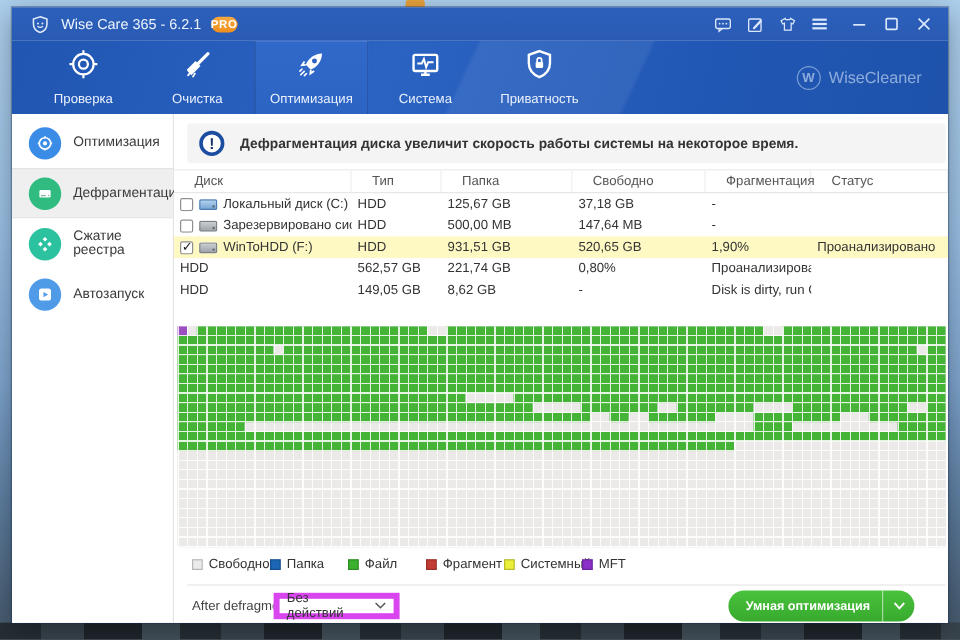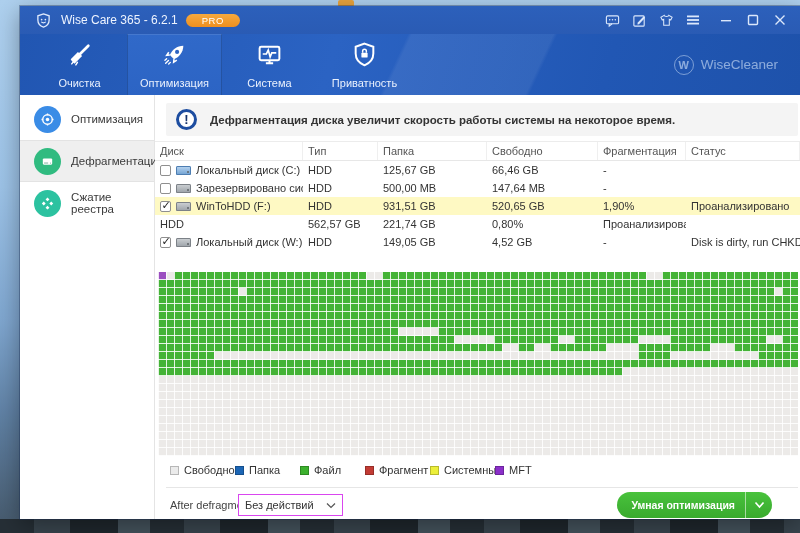--- a/index.html
+++ b/index.html
@@ -3,27 +3,27 @@
 <meta charset="utf-8">
 <style>
   html,body{margin:0;padding:0;background:#333;}
   *{box-sizing:border-box;font-family:"Liberation Sans","DejaVu Sans",sans-serif;}
   .stage{position:relative;width:800px;height:533px;overflow:hidden;
     background:linear-gradient(180deg,#aed0ee 0%,#9cc2e6 35%,#7fa6cf 60%,#5f80a3 78%,#4d masked 90%,#45586a 100%);
     background:linear-gradient(180deg,#aed0ee 0%,#9cc2e6 35%,#7fa6cf 60%,#5f80a3 78%,#45586a 100%);}
   .wp-accent{position:absolute;left:338px;top:0;width:16px;height:7px;background:#e8a33d;border-radius:2px;}
   .desktop-strip{position:absolute;left:0;top:519px;width:800px;height:14px;
     background:repeating-linear-gradient(90deg,#262f36 0 34px,#39454e 34px 70px,#1f272d 70px 118px,#44525c 118px 150px),#2b343b;}
-  .win{position:absolute;left:20px;top:6px;width:780px;height:513px;background:#fff;
+  .win{position:absolute;left:10px;top:6px;width:780px;height:513px;background:#fff;
     box-shadow:0 0 0 1px rgba(20,40,80,.35),0 6px 22px rgba(0,0,0,.35);display:flex;flex-direction:column;}
   
   .titlebar{height:28px;background:linear-gradient(180deg,#2c60bb,#2a5bb4);display:flex;align-items:center;padding:0 10px 0 13px;flex:0 0 auto;}
   .titlebar .t-title{color:#eef4ff;font-size:12px;margin:0 8px 0 8px;white-space:nowrap;}
-  .badge-pro{background:linear-gradient(180deg,#f6a93e,#ee8f1f);color:#fff;font-size:9.5px;font-weight:normal;
-    padding:1px 16px;border-radius:8px;letter-spacing:.5px;}
+  .badge-pro{background:linear-gradient(180deg,#f6a93e,#ee8f1f);color:#fff;font-size:9.5px;font-weight:bold;
+    padding:1px 0;border-radius:8px;letter-spacing:.5px;}
   .tb-right{margin-left:auto;display:flex;align-items:center;gap:7px;}
   .tb-btn{width:20px;height:20px;display:flex;align-items:center;justify-content:center;color:#dce8fb;}
   .tb-btn svg{display:block;}
   
   .navbar{height:61px;flex:0 0 auto;flex:0 0 auto;position:relative;display:flex;align-items:stretch;
     background:linear-gradient(105deg,#2156b2 0%,#2b63c3 40%,#2157b4 75%,#1e52ab 100%);}
   .navbar:before{content:"";position:absolute;inset:0;
     background:linear-gradient(115deg,transparent 48%,rgba(255,255,255,.07) 48.5%,rgba(255,255,255,.07) 66%,transparent 66.5%);pointer-events:none;}
   .tabs{display:flex;margin-left:12px;}
   .tab{width:95px;display:flex;flex-direction:column;align-items:center;justify-content:center;gap:5px;color:#eaf1fd;position:relative;cursor:pointer;}
@@ -44,21 +44,21 @@
   
   .notice{position:absolute;left:11px;right:2px;top:8px;height:33px;background:#f4f4f4;border-radius:2px;
     display:flex;align-items:center;gap:13px;padding-left:10px;}
   .notice-icon{width:21px;height:21px;border-radius:50%;border:3px solid #1d4da0;color:#17336b;
     display:flex;align-items:center;justify-content:center;font-weight:bold;font-size:13px;background:#fff;flex:0 0 auto;}
   .notice-text{font-size:11.5px;font-weight:bold;color:#333;}
   
   .tbl{position:absolute;left:0;right:0;top:46px;}
   .tbl-head,.tbl-row{display:grid;grid-template-columns:148px 75px 109px 111px 88px auto;align-items:center;}
   .tbl-head{height:20px;border-top:1px solid #ececec;border-bottom:1px solid #e7e7e7;color:#555;font-size:11px;}
-  .tbl-head>div{padding-left:5px;height:100%;display:flex;align-items:center;border-right:1px solid #efefef;}
+  .tbl-head>div{padding-left:17px;height:100%;display:flex;align-items:center;border-right:1px solid #efefef;}
   .tbl-row{height:18px;font-size:11px;color:#333;}
   .tbl-row>div{padding-left:5px;white-space:nowrap;overflow:hidden;}
   .tbl-row.selected{background:#fef9c3;}
   .cell-disk{display:flex;align-items:center;gap:5px;}
   .chk{width:11px;height:11px;border:1px solid #8f8f8f;border-radius:2px;background:#fff;position:relative;flex:0 0 auto;}
   .chk.checked:after{content:"✓";position:absolute;left:0.5px;top:-3px;font-size:11px;color:#222;}
   .drive-ico{width:15px;height:9px;border-radius:1.5px;background:linear-gradient(180deg,#cfd3d6,#9aa0a6);box-shadow:inset 0 0 0 1px #7c8187;flex:0 0 auto;position:relative;}
   .drive-ico:after{content:"";position:absolute;right:2px;bottom:2px;width:2px;height:2px;background:#5f6469;border-radius:50%;}
   .drive-ico.sys{background:linear-gradient(180deg,#bcd7f2,#6d9fd0);box-shadow:inset 0 0 0 1px #4d7db1;}
   
@@ -69,21 +69,21 @@
     repeating-linear-gradient(0deg,rgba(255,255,255,.85) 0 1px,transparent 1px 8px),
     repeating-linear-gradient(90deg,rgba(255,255,255,.85) 0 1px,transparent 1px 8px);}
   
   .legend{position:absolute;left:15px;top:369px;display:flex;}
   .legend-item{width:65px;display:flex;align-items:center;gap:5px;}
   .legend-sw{width:9px;height:9px;border:1px solid rgba(0,0,0,.22);flex:0 0 auto;}
   .legend-label{font-size:11px;color:#333;}
   .foot-rule{position:absolute;left:11px;right:2px;top:392px;border-top:1px solid #e6e6e6;}
   
   .after-label{position:absolute;left:15px;top:404px;font-size:11px;color:#444;}
-  .dd{position:absolute;left:83px;top:399px;width:105px;height:22px;border:1px solid #d946ef;background:#fff;
+  .dd{position:absolute;left:83px;top:399px;width:105px;height:22px;border:5px solid #d946ef;background:#fff;
     display:flex;align-items:center;font-size:11px;color:#333;padding-left:6px;cursor:pointer;gap:12px;}
   .dd .dd-arrow{margin-left:auto;margin-right:6px;color:#555;}
   .smart-btn{position:absolute;right:28px;top:397px;height:26px;border-radius:13px;border:none;cursor:pointer;
     background:linear-gradient(180deg,#49c23c,#38aa2e);display:flex;align-items:center;color:#fff;padding:0;}
   .smart-btn .sb-label{font-size:10.5px;font-weight:bold;padding:0 10px 0 14px;white-space:nowrap;}
   .smart-btn .sb-split{width:1px;align-self:stretch;background:rgba(255,255,255,.55);}
   .smart-btn .sb-caret{width:26px;display:flex;align-items:center;justify-content:center;}
 </style>
 </head>
 <body>
@@ -148,20 +148,28 @@
               <path d="M1.5 1.5 L10.5 10.5 M10.5 1.5 L1.5 10.5" stroke="#dce8fb" stroke-width="1.4"></path>
             </svg>
         </span>
       </span>
     </div>
 
     <div class="navbar">
       <div class="tabs" id="nav-tabs">
           <div class="tab">
             <span class="t-icon"><svg width="27" height="27" viewBox="0 0 26 26">
+                <circle cx="13" cy="13" r="8.2" fill="none" stroke="#fff" stroke-width="1.8"></circle>
+                <circle cx="13" cy="13" r="3.6" fill="none" stroke="#fff" stroke-width="1.8"></circle>
+                <path d="M13 1.8 V5 M13 21 V24.2 M1.8 13 H5 M21 13 H24.2" stroke="#fff" stroke-width="1.8"></path>
+              </svg></span>
+            <span class="t-label">Проверка</span>
+          </div>
+          <div class="tab">
+            <span class="t-icon"><svg width="27" height="27" viewBox="0 0 26 26">
                 <path d="M21.5 4.5 L13.5 12.5" stroke="#fff" stroke-width="2.6" stroke-linecap="round"></path>
                 <path d="M8.2 21.8 C6.5 20.5 5 18.5 4.5 17.5 L11.5 10.5 L15.5 14.5 Z" fill="#fff"></path>
                 <path d="M5.5 22 L7.5 19.5 M9.5 23 L11 20.5" stroke="#fff" stroke-width="1.4" stroke-linecap="round"></path>
               </svg></span>
             <span class="t-label">Очистка</span>
           </div>
           <div class="tab active">
             <span class="t-icon"><svg width="27" height="27" viewBox="0 0 26 26">
                 <path d="M21.5 4.5 C15.5 4.5 10.5 8.5 8.5 13.5 L12.5 17.5 C17.5 15.5 21.5 10.5 21.5 4.5 Z" fill="#fff"></path>
                 <circle cx="15.5" cy="10.5" r="2" fill="#2d63c2"></circle>
@@ -221,20 +229,29 @@
                 <g fill="#fff">
                   <rect x="9.8" y="3.2" width="4.4" height="4.4" transform="rotate(45 12 5.4)"></rect>
                   <rect x="3.8" y="9.8" width="4.4" height="4.4" transform="rotate(45 6 12)"></rect>
                   <rect x="15.8" y="9.8" width="4.4" height="4.4" transform="rotate(45 18 12)"></rect>
                   <rect x="9.8" y="16.4" width="4.4" height="4.4" transform="rotate(45 12 18.6)"></rect>
                 </g>
               </svg>
             </span>
             <span class="side-label">Сжатие реестра</span>
           </div>
+          <div class="side-item">
+            <span class="icon-circle" style="background: rgb(79, 155, 232);">
+              <svg width="15" height="15" viewBox="0 0 24 24">
+                <rect x="4" y="4" width="16" height="16" rx="3.5" fill="#fff"></rect>
+                <path d="M10 8.6 L16 12 L10 15.4 Z" fill="#4f9be8"></path>
+              </svg>
+            </span>
+            <span class="side-label">Автозапуск</span>
+          </div>
         </div>
 
       <div class="content">
         <div class="notice">
           <span class="notice-icon">!</span>
           <span class="notice-text">Дефрагментация диска увеличит скорость работы системы на некоторое время.</span>
         </div>
 
         <div class="tbl">
           <div class="tbl-head" id="tbl-head">
@@ -247,21 +264,21 @@
             </div>
           <div id="tbl-body">
               <div class="tbl-row">
                 <div class="cell-disk">
                   <span class="chk"></span>
                   <span class="drive-ico sys"></span>
                   <span>Локальный диск (C:)</span>
                 </div>
                 <div>HDD</div>
                 <div>125,67 GB</div>
-                <div>66,46 GB</div>
+                <div>37,18 GB</div>
                 <div>-</div>
                 <div></div>
               </div>
               <div class="tbl-row">
                 <div class="cell-disk">
                   <span class="chk"></span>
                   <span class="drive-ico"></span>
                   <span>Зарезервировано системой (D:)</span>
                 </div>
                 <div>HDD</div>
@@ -283,28 +300,23 @@
                 <div>Проанализировано</div>
               </div>
               <div class="tbl-row">
                 <div>HDD</div>
                 <div>562,57 GB</div>
                 <div>221,74 GB</div>
                 <div>0,80%</div>
                 <div>Проанализировано</div>
               </div>
               <div class="tbl-row">
-                <div class="cell-disk">
-                  <span class="chk checked"></span>
-                  <span class="drive-ico"></span>
-                  <span>Локальный диск (W:)</span>
-                </div>
                 <div>HDD</div>
                 <div>149,05 GB</div>
-                <div>4,52 GB</div>
+                <div>8,62 GB</div>
                 <div>-</div>
                 <div>Disk is dirty, run CHKDSK to...</div>
               </div>
             </div>
         </div>
 
         <div class="blockmap" id="blockmap">
           <div id="grid-rows">
               <div class="grid-row">
                 <div class="grid-run" style="width: 8px; background: rgb(155, 79, 192);"></div>

